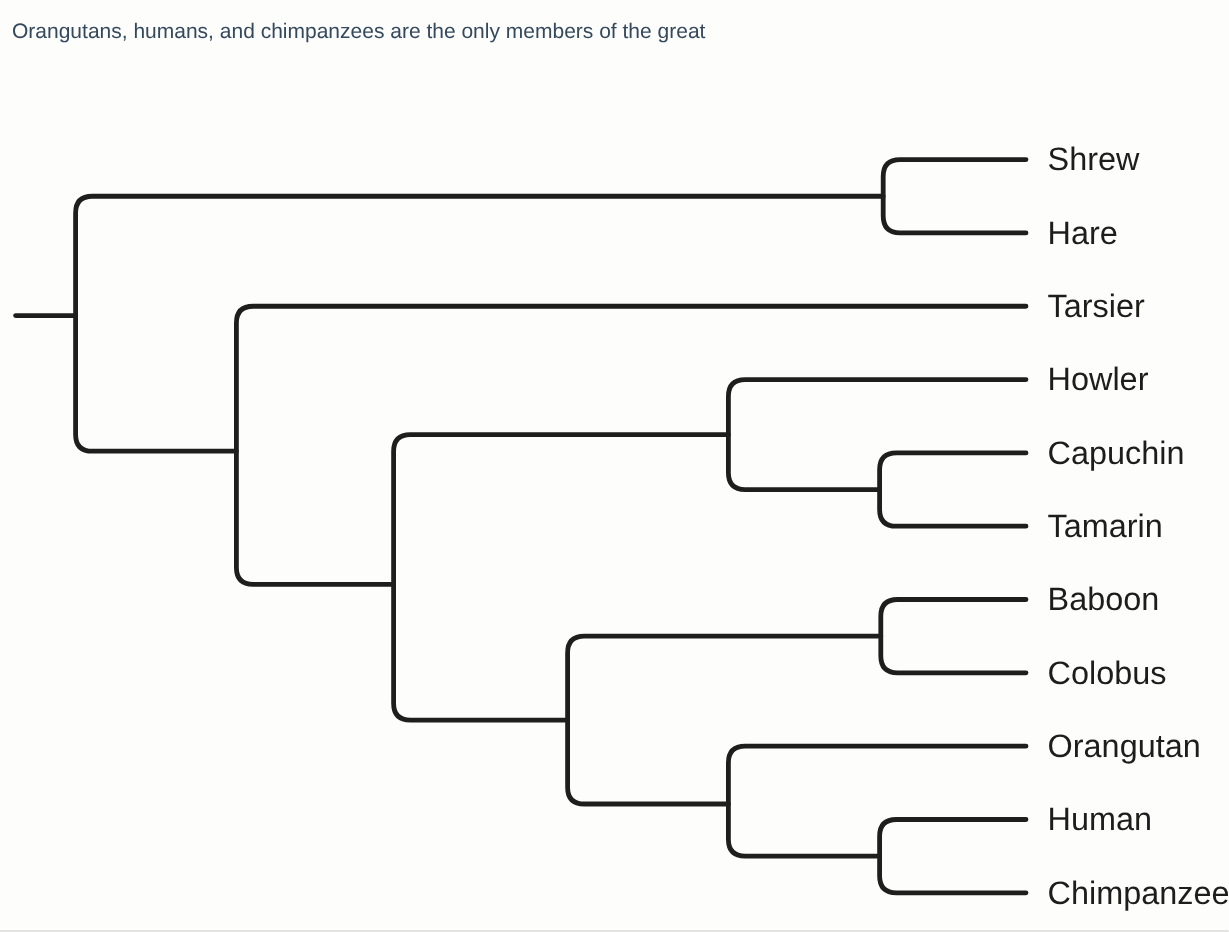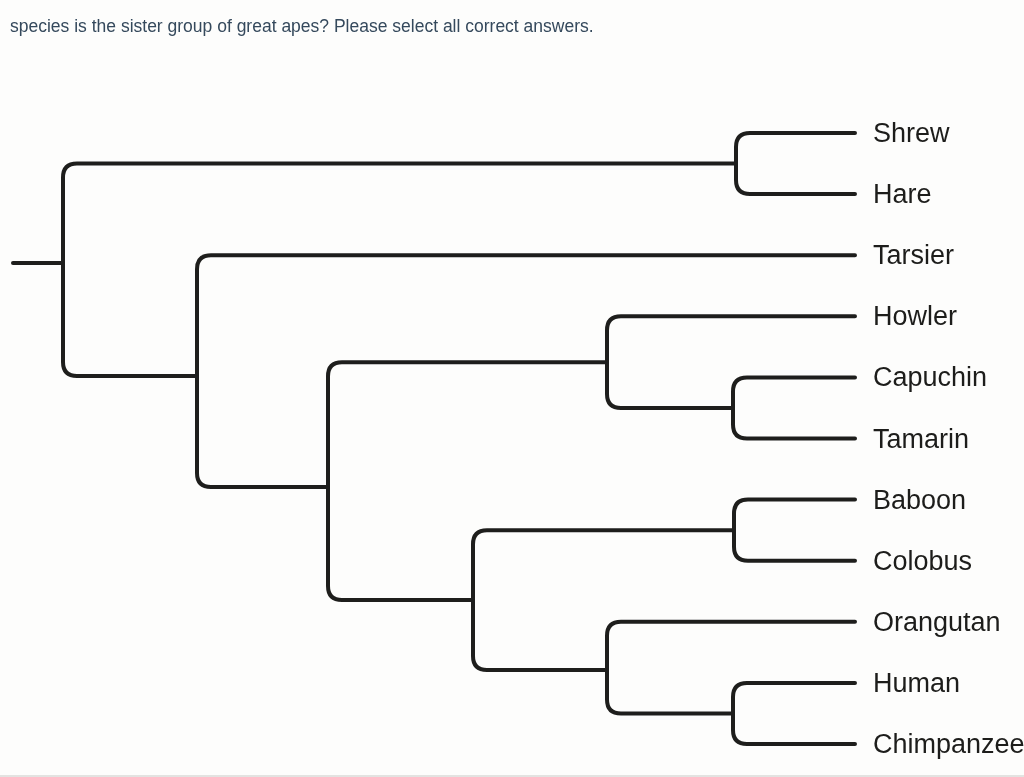--- a/index.html
+++ b/index.html
@@ -37,21 +37,21 @@
     left: 0;
     bottom: 0;
     width: 100%;
     height: 2px;
   }
 </style>
 </head>
 <body style="background: rgb(253, 253, 252);">
 
 <div class="question" style="color: rgb(53, 73, 92);">
-  <div>species is the sister group of great apes? Please select all correct answers.</div>
+  <div>Orangutans, humans, and chimpanzees are the only members of the great</div>
 </div>
 
 <svg class="tree-svg" width="1024" height="777" viewBox="0 0 1024 777" xmlns="http://www.w3.org/2000/svg">
     <path d="M 13 263 L 63 263" fill="none" stroke="#1e1e1c" stroke-width="4" stroke-linecap="round"></path>
     <path d="M 736 163.55 L 77 163.55 Q 63 163.55 63 177.55 L 63 362 Q 63 376 77 376 L 197 376" fill="none" stroke="#1e1e1c" stroke-width="4" stroke-linecap="round"></path>
     <path d="M 855 133 L 750 133 Q 736 133 736 147 L 736 180.1 Q 736 194.1 750 194.1 L 855 194.1" fill="none" stroke="#1e1e1c" stroke-width="4" stroke-linecap="round"></path>
     <path d="M 855 255.2 L 211 255.2 Q 197 255.2 197 269.2 L 197 473 Q 197 487 211 487 L 328 487" fill="none" stroke="#1e1e1c" stroke-width="4" stroke-linecap="round"></path>
     <path d="M 607 362.125 L 342 362.125 Q 328 362.125 328 376.125 L 328 586.075 Q 328 600.075 342 600.075 L 473 600.075" fill="none" stroke="#1e1e1c" stroke-width="4" stroke-linecap="round"></path>
     <path d="M 855 316.3 L 621 316.3 Q 607 316.3 607 330.3 L 607 393.95 Q 607 407.95 621 407.95 L 733 407.95" fill="none" stroke="#1e1e1c" stroke-width="4" stroke-linecap="round"></path>
     <path d="M 855 377.4 L 747 377.4 Q 733 377.4 733 391.4 L 733 424.5 Q 733 438.5 747 438.5 L 855 438.5" fill="none" stroke="#1e1e1c" stroke-width="4" stroke-linecap="round"></path>

